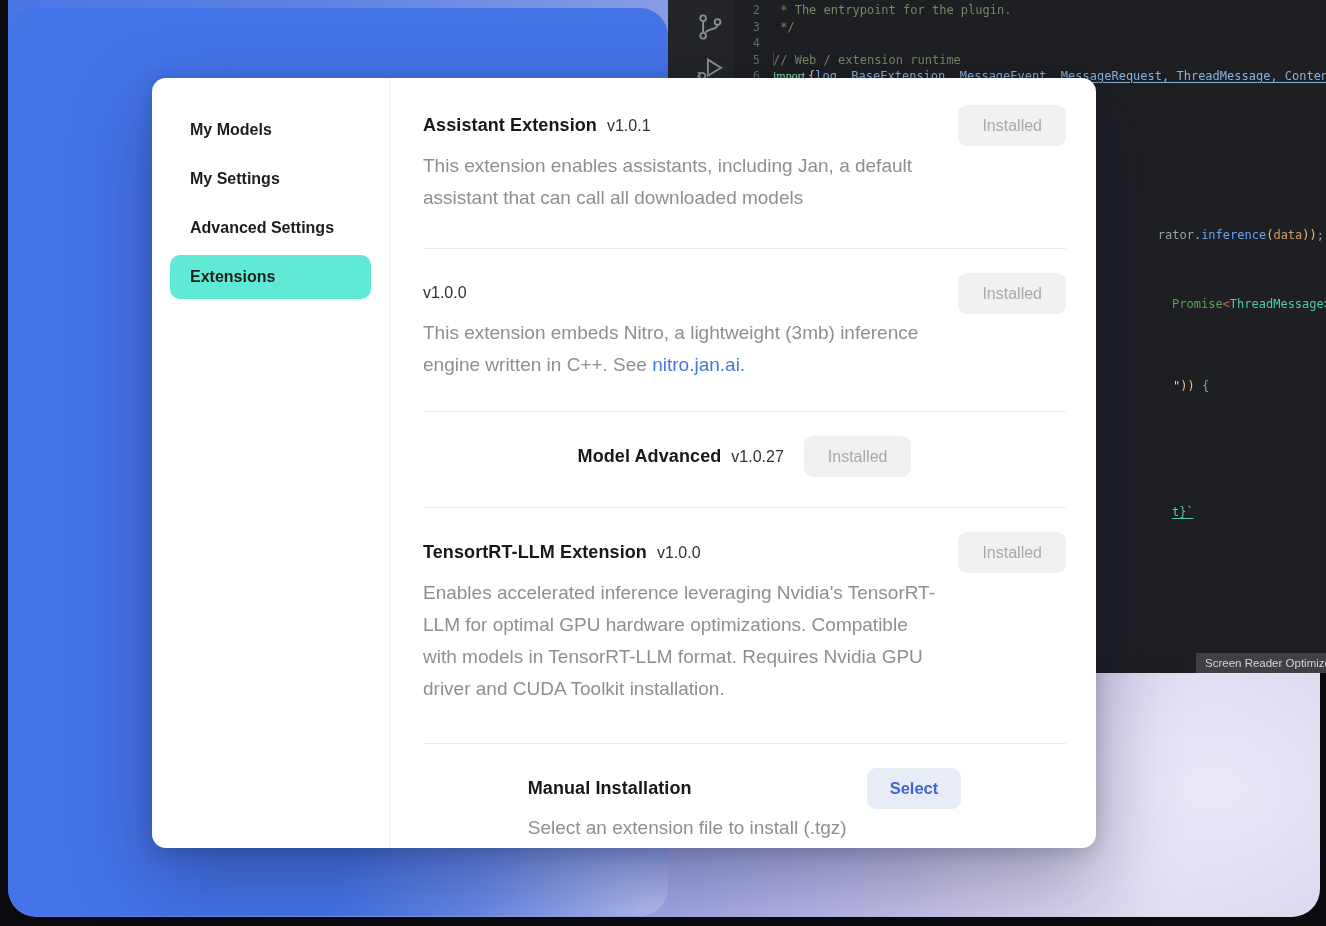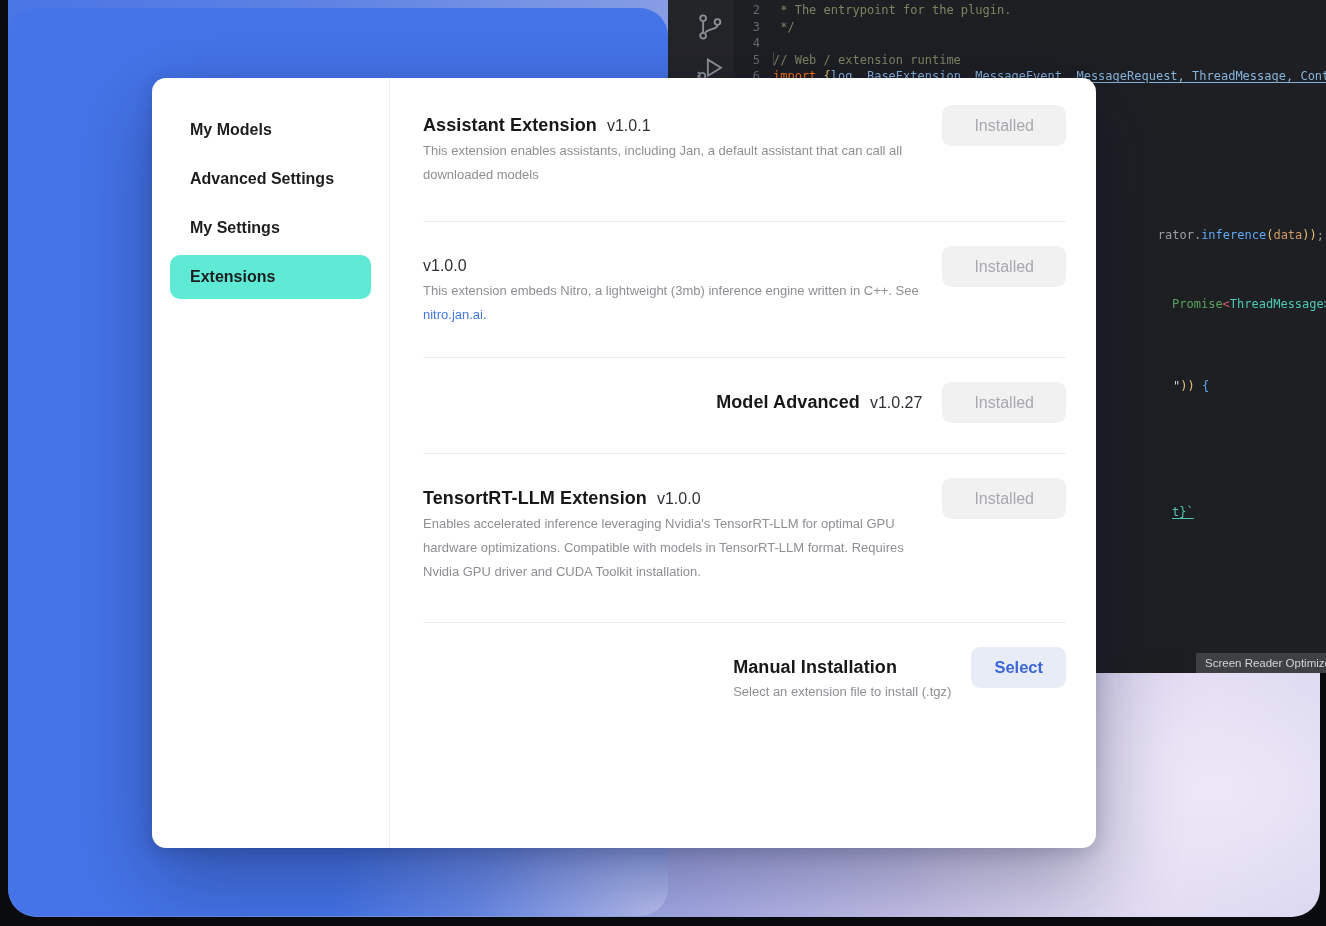--- a/index.html
+++ b/index.html
@@ -32,21 +32,21 @@
   }
   .activity-icon { position: absolute; left: 27px; color: #8b9096; }
   .icon-scm  { top: 12px; }
   .icon-debug { top: 54px; }
   .code-lines { position: absolute; left: 66px; top: 2px; right: 0; }
   .code-line { display: flex; height: 16.5px; line-height: 16.5px; white-space: pre; }
   .line-num { width: 26px; text-align: right; color: #646b74; flex: 0 0 26px; }
   .line-code { padding-left: 13px; overflow: hidden; white-space: pre; }
   .indent-guide { position: absolute; left: 105px; top: 52px; width: 1px; height: 13px; background: #45464b; }
   .t-com   { color: #7a8663; }
-  .t-kw    { color: #f97316; }
+  .t-kw    { color: #86efac; font-family: Liberation Serif, serif; }
   .t-brace { color: #e5c07b; }
   .t-ids   { color: #86b3dc; text-decoration: underline; text-underline-offset: 2px; }
   .t-gray  { color: #9aa0a8; }
   .t-blue  { color: #5fa8f5; }
   .t-yellow{ color: #e5c07b; }
   .t-orange{ color: #d19a66; }
   .t-green { color: #58a35a; }
   .t-red   { color: #d85c6c; }
   .t-teal  { color: #4ec9b0; }
   .t-white { color: #cfd2d6; }
@@ -85,37 +85,37 @@
   }
   .sidebar { width: 238px; flex: 0 0 238px; border-right: 1px solid #efeff1; padding-top: 30px; }
   .side-item {
     height: 44px; margin: 0 18px 5px 18px; padding: 0 20px;
     display: flex; align-items: center; border-radius: 10px;
     font-size: 16px; font-weight: 700; color: #1c1d1f; cursor: pointer;
   }
   .side-item.active { background: #5eead4; }
 
   .main { flex: 1; padding: 34px 30px 0 33px; overflow: hidden; }
-  .ext-row { display: flex; justify-content: flex-end; align-items: flex-start; gap: 20px; }
+  .ext-row { display: flex; justify-content: center; align-items: flex-start; gap: 20px; }
   .ext-row.pad { padding-top: 31px; }
   .row-body { max-width: 580px; }
   .row-title-line { display: flex; align-items: baseline; gap: 10px; line-height: 26px; }
   .ext-title { font-size: 18px; font-weight: 700; color: #17181a; letter-spacing: .1px; }
   .ext-version { font-size: 16px; color: #2f3136; }
-  .ext-desc { font-size: 13px; line-height: 24px; color: #8d8f93; }
+  .ext-desc { margin-top: 11px; font-size: 19px; line-height: 32px; color: #8d8f93; }
   .ext-desc a { color: #4577e0; text-decoration: none; cursor: pointer; }
   .divider { border: 0; border-top: 1px solid #ececee; margin: 0; }
   .m1 { margin-top: 34px; } .m2 { margin-top: 30px; } .m3 { margin-top: 30px; } .m4 { margin-top: 38px; }
   .btn {
     flex: 0 0 auto; border: 0; border-radius: 9px; cursor: pointer;
     font-family: "Liberation Sans", sans-serif;
   }
   .btn-installed {
     background: #f1f1f2; color: #a8a9ad; font-size: 16px; font-weight: 500;
-    padding: 0 32px; height: 41px; margin-top: -7px;
+    padding: 0 24px; height: 41px; margin-top: -7px;
   }
   .btn-select {
     background: #e8ecf6; color: #3c66d9; font-size: 16.5px; font-weight: 700;
     padding: 0 23px; height: 41px; margin-top: -7px;
   }
 </style>
 </head>
 <body>
 
 <div class="wallpaper"></div>
@@ -177,24 +177,24 @@
 
 <div class="blue-window"></div>
 
 <div class="card">
 
   <div class="sidebar">
     <div class="side-item">
       <span>My Models</span>
     </div>
     <div class="side-item">
+      <span>My Settings</span>
+    </div>
+    <div class="side-item">
       <span>Advanced Settings</span>
-    </div>
-    <div class="side-item">
-      <span>My Settings</span>
     </div>
     <div class="side-item active">
       <span>Extensions</span>
     </div>
   </div>
 
   <div class="main">
 
     <div class="ext-row">
       <div class="row-body">

